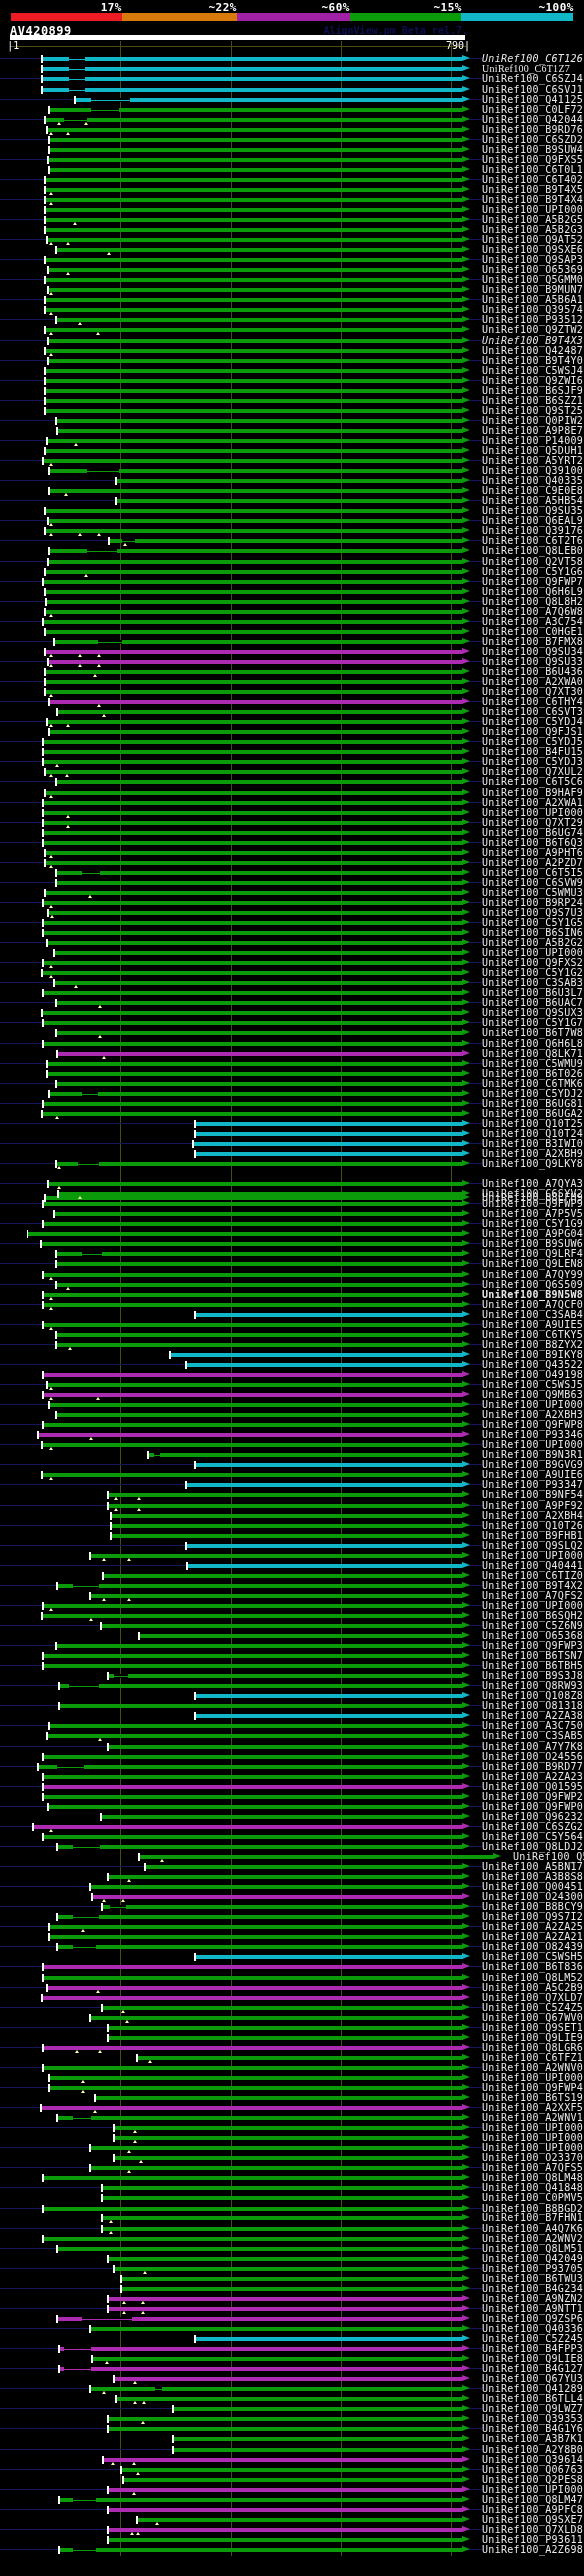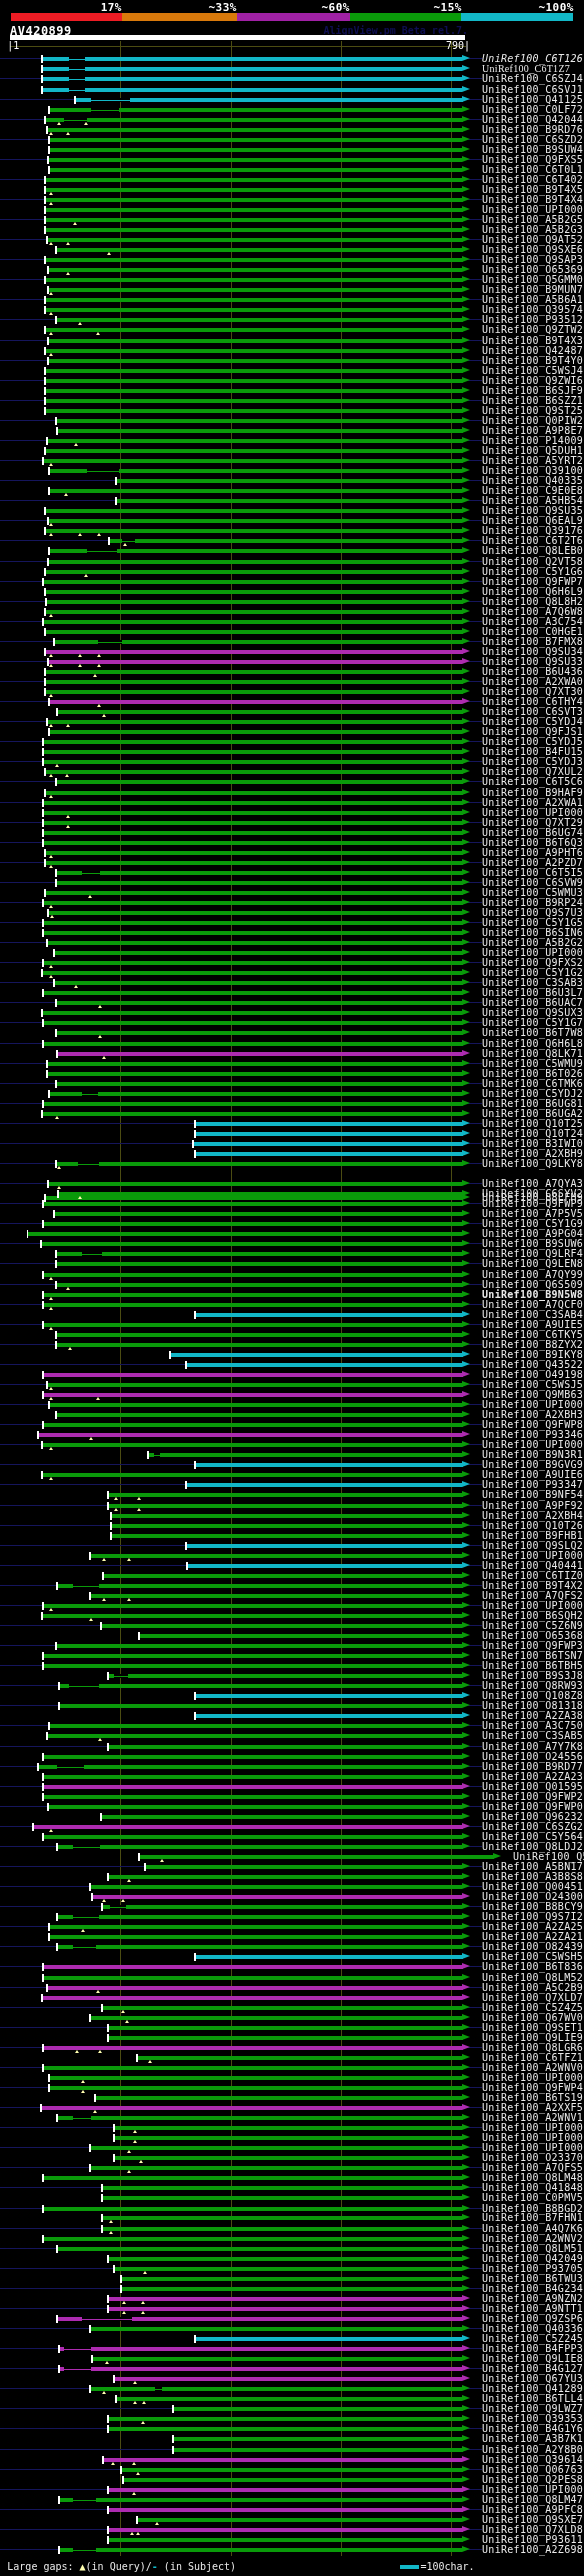--- a/index.html
+++ b/index.html
@@ -30,21 +30,21 @@
   #footer-right{position:absolute;left:393px;top:0;}
   #footer-swatch{display:inline-block;width:18.3px;height:3.7px;background:#12b7c7;vertical-align:middle;margin-right:1.8px;}
 </style>
 </head>
 <body>
 
 <div id="screen">
 
   <div>
     <span class="keylabel" style="right:463px;">17%</span>
-    <span class="keylabel" style="right:348px;">~33%</span>
+    <span class="keylabel" style="right:348px;">~22%</span>
     <span class="keylabel" style="right:235px;">~60%</span>
     <span class="keylabel" style="right:123px;">~15%</span>
     <span class="keylabel" style="right:11px;">~100%</span>
     <div id="keysegs">
         <div class="keyseg" style="left: 11px; width: 111px; background: rgb(237, 28, 36);"></div>
         <div class="keyseg" style="left: 122px; width: 115px; background: rgb(216, 121, 11);"></div>
         <div class="keyseg" style="left: 237px; width: 113px; background: rgb(160, 33, 165);"></div>
         <div class="keyseg" style="left: 350px; width: 111px; background: rgb(10, 154, 10);"></div>
         <div class="keyseg" style="left: 461px; width: 112px; background: rgb(18, 183, 199);"></div>
       </div>
@@ -269,21 +269,21 @@
         <div class="hitlabel">UniRef100_P93512</div>
       </div>
       <div class="hit-row" style="top: 325px;">
         <div class="bar" style="left: 46px; width: 417px; background: rgb(10, 154, 10);"></div>
         <div class="tick" style="left: 44px;"></div>
         <div class="arrow" style="border-left-color: rgb(10, 154, 10);"></div>
         <div class="gaptri" style="left: 49px;"></div>
         <div class="gaptri" style="left: 96px;"></div>
         <div class="hitlabel">UniRef100_Q9ZTW2</div>
       </div>
-      <div class="hit-row" style="top: 336px;">
+      <div class="hit-row" style="top: 336px; font-style: italic;">
         <div class="guide"></div>
         <div class="bar" style="left: 48px; width: 414px; background: rgb(10, 154, 10);"></div>
         <div class="tick" style="left: 47px;"></div>
         <div class="arrow" style="border-left-color: rgb(10, 154, 10);"></div>
         <div class="hitlabel">UniRef100_B9T4X3</div>
       </div>
       <div class="hit-row" style="top: 346px;">
         <div class="bar" style="left: 46px; width: 417px; background: rgb(10, 154, 10);"></div>
         <div class="tick" style="left: 44px;"></div>
         <div class="arrow" style="border-left-color: rgb(10, 154, 10);"></div>
@@ -1863,18 +1863,14 @@
         <div class="guide"></div>
         <div class="bar" style="left: 60px; width: 402px; background: rgb(10, 154, 10);"></div>
         <div class="tick" style="left: 58px;"></div>
         <div class="thin-black" style="left: 73px; width: 23px;"></div>
         <div class="thin-line" style="left: 73px; width: 23px; background: rgb(10, 154, 10);"></div>
         <div class="arrow" style="border-left-color: rgb(10, 154, 10);"></div>
         <div class="hitlabel">UniRef100_A2Z698</div>
       </div>
     </div>
 
-  <div id="footer">
-    <span><span>Large gaps: </span><span class="tri">▲</span><span>(in Query)/</span><span class="dash">-</span><span> (in Subject)</span></span>
-    <span id="footer-right"><span id="footer-swatch"></span><span>=100char.</span></span>
-  </div>
 </div>
 
 
 </body></html>

